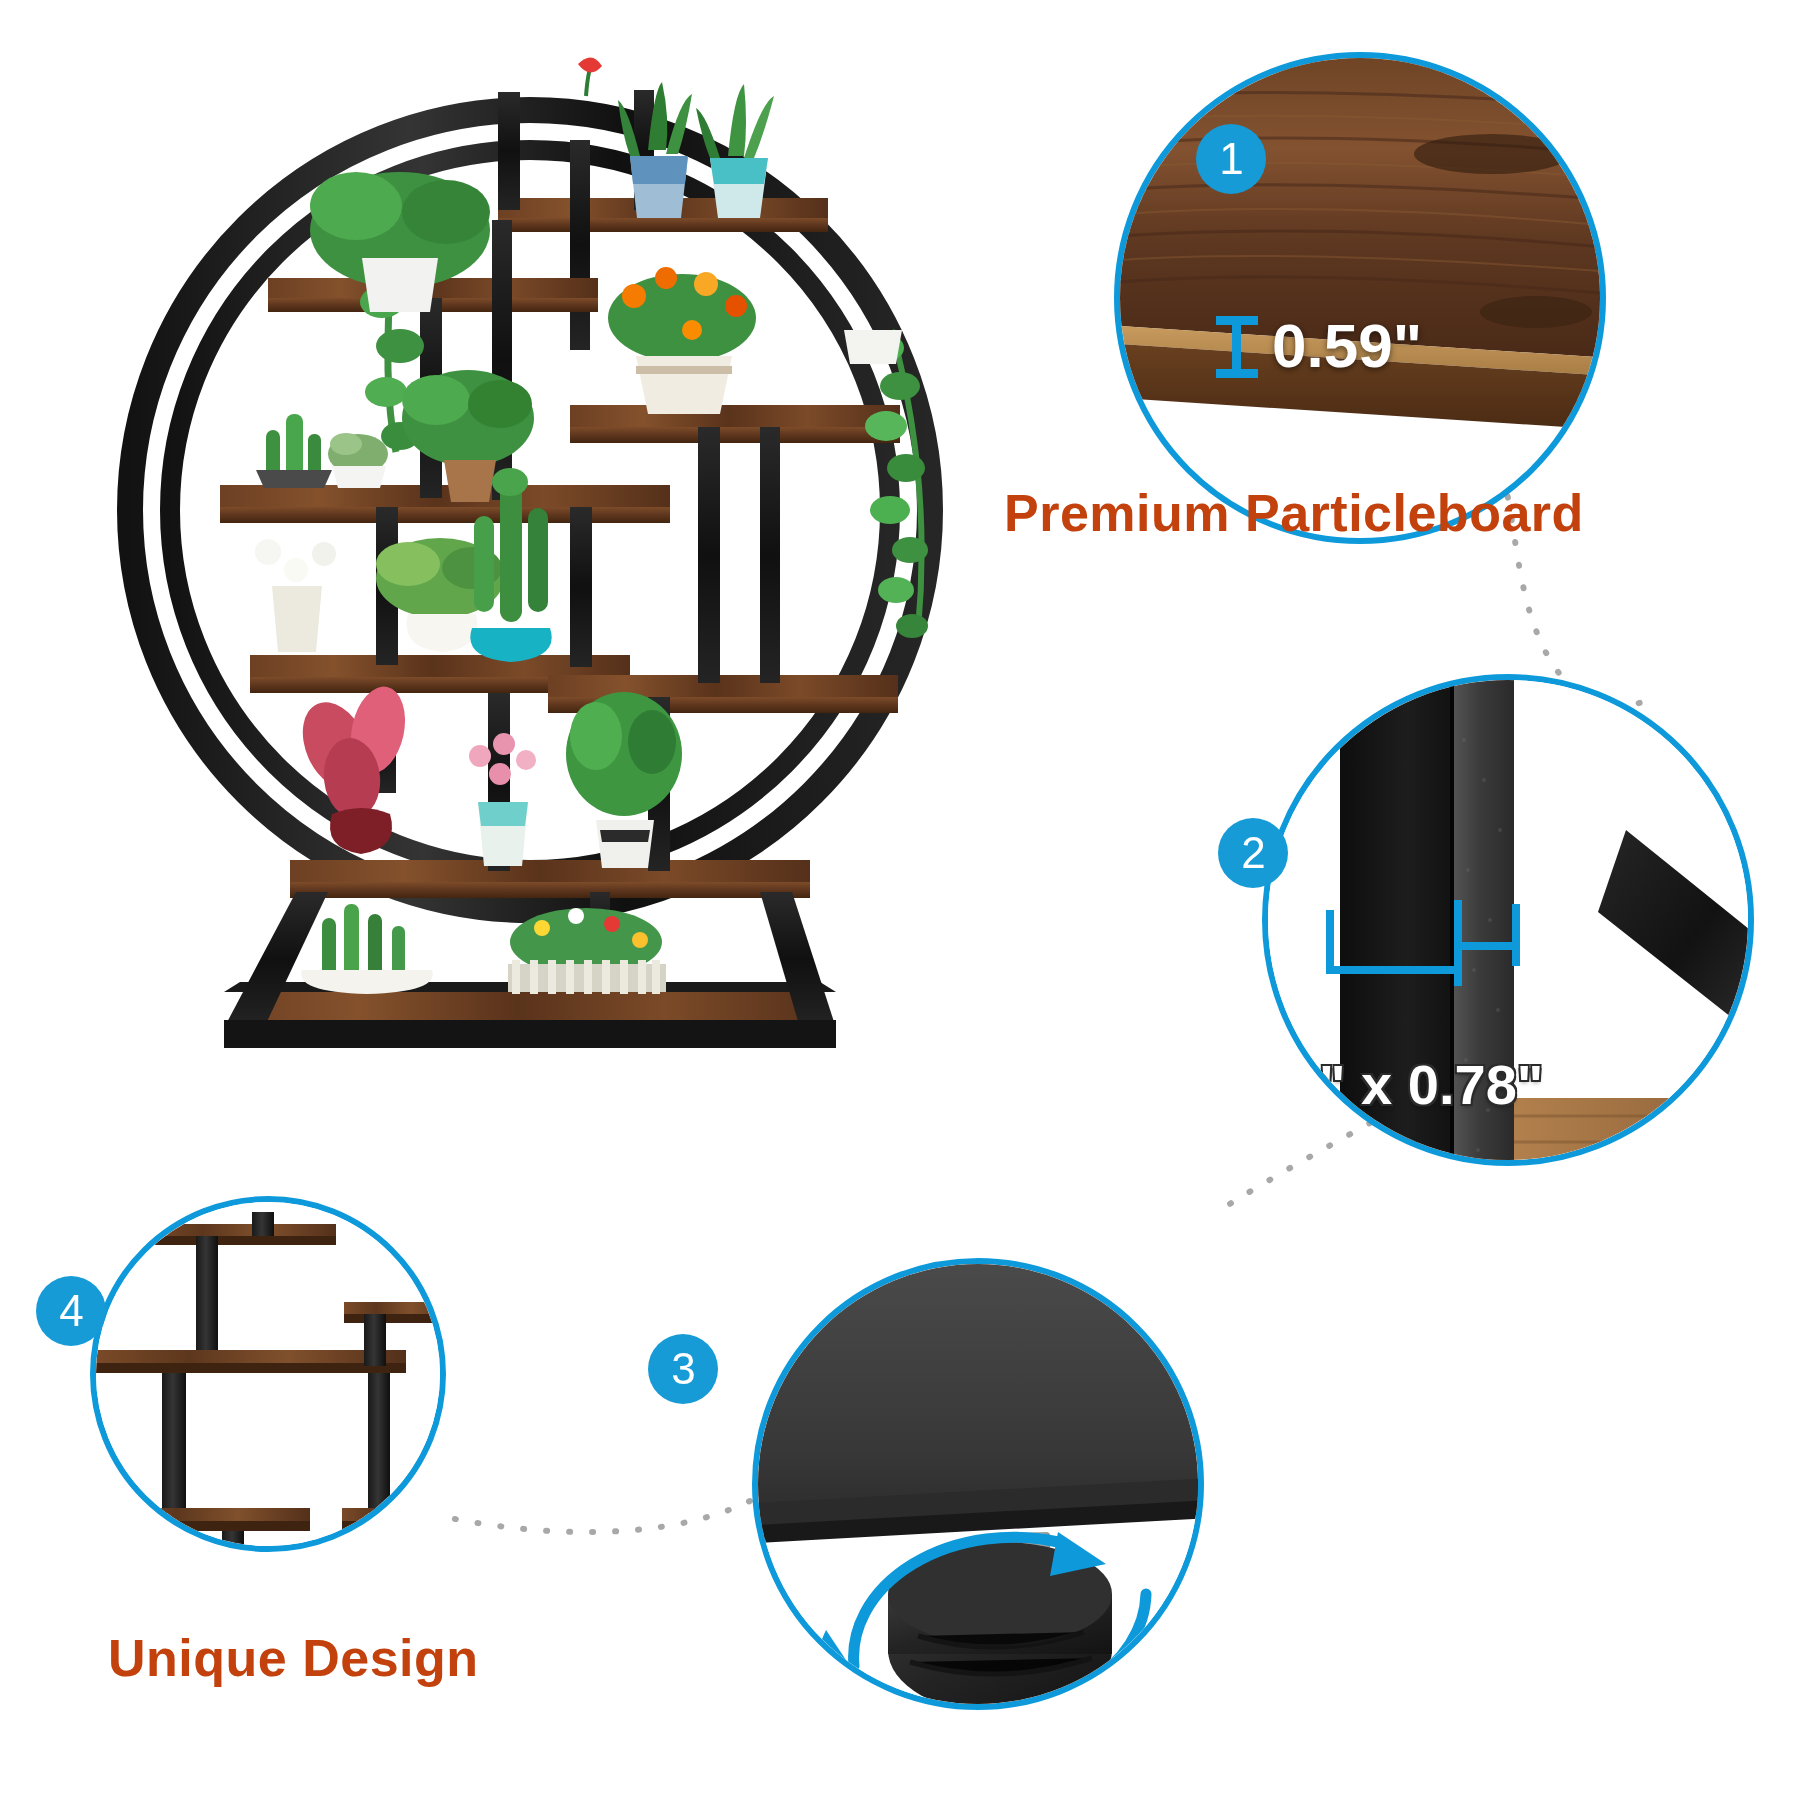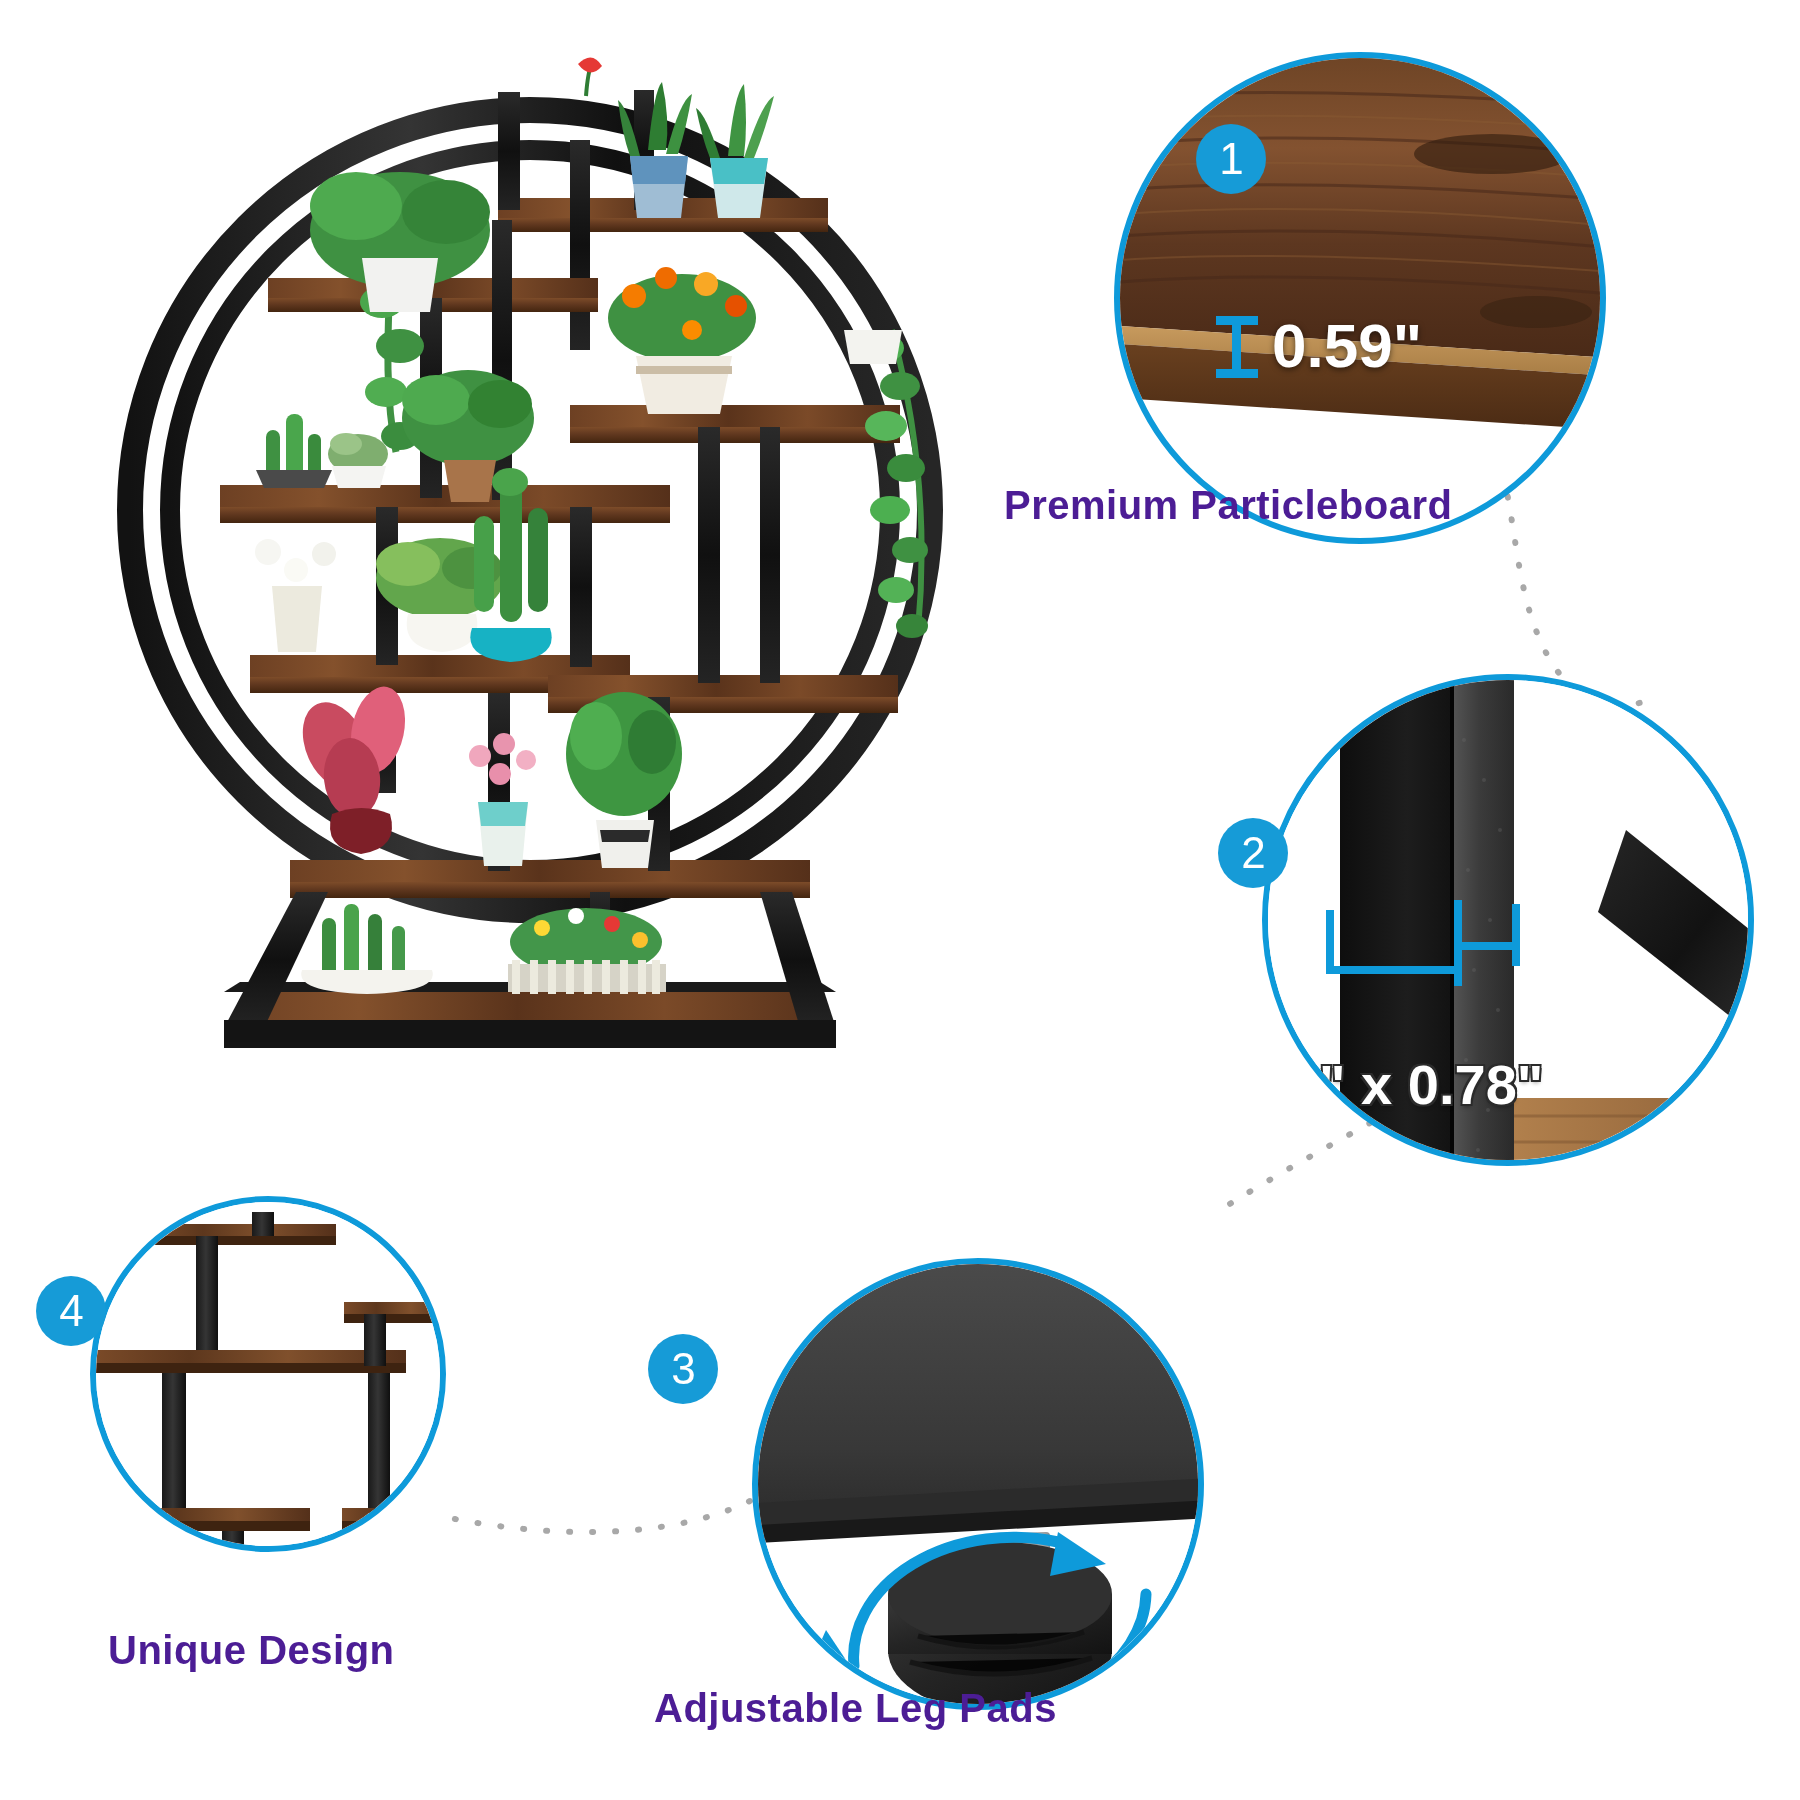--- a/index.html
+++ b/index.html
@@ -32,22 +32,22 @@
     border-radius:50%;
     border:6px solid #0e9ada;
     box-sizing:border-box;
     overflow:hidden;
     background:#ffffff;
   }
 
   
   .feat-label{
     position:absolute;
-    color:#4c1d95;
-    font-size:40px;
+    color:#c2410c;
+    font-size:52px;
     font-weight:700;
     letter-spacing:0.5px;
     white-space:nowrap;
     font-family:"Liberation Sans", sans-serif;
   }
 
   
   .dim-text{
     position:absolute;
     color:#ffffff;
@@ -521,21 +521,20 @@
         <polygon points="300,268 348,300 292,312" fill="#0e9ada"></polygon>
         <polygon points="100,414 68,366 42,424" fill="#0e9ada"></polygon>
       </svg>
     </div>
   </div>
 
   <div class="badge" style="left:648px;top:1334px;">
     <span>3</span>
   </div>
 
-  <div class="feat-label" style="left:654px;top:1686px;">Adjustable Leg Pads</div>
 
   <div class="bubble" style="left:90px;top:1196px;width:356px;height:356px;">
     <div class="b-design-closeup">
       <svg viewBox="0 0 356 356" width="356" height="356">
         <defs>
           <linearGradient id="sw" x1="0" y1="0" x2="1" y2="0">
             <stop offset="0%" stop-color="#7a4a28"></stop>
             <stop offset="30%" stop-color="#5d371d"></stop>
             <stop offset="62%" stop-color="#80502c"></stop>
             <stop offset="100%" stop-color="#54301a"></stop>

